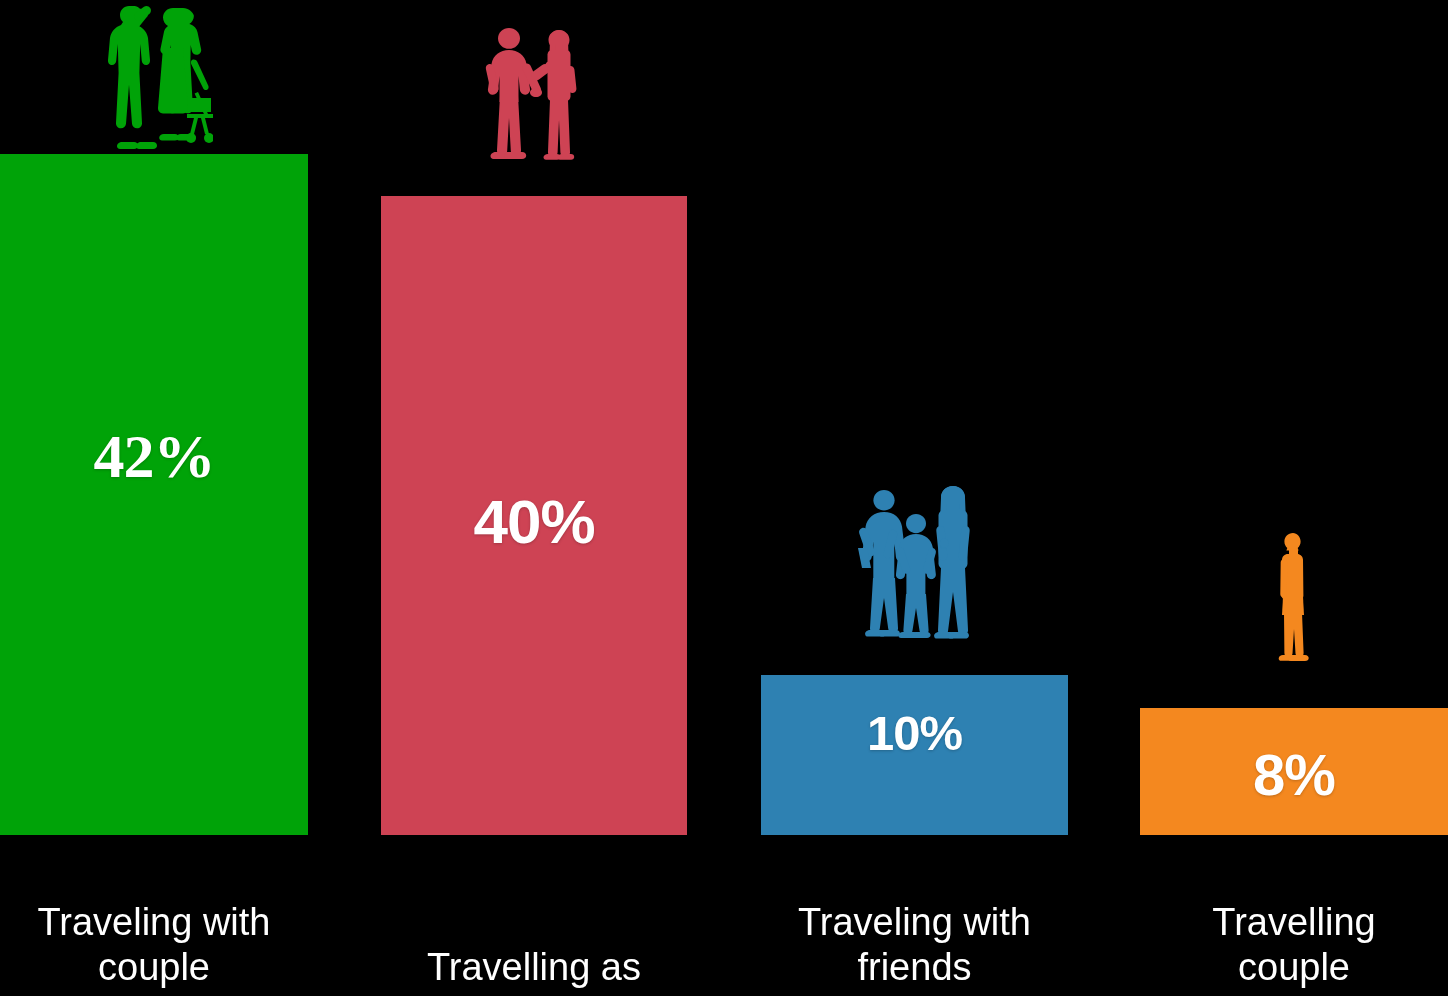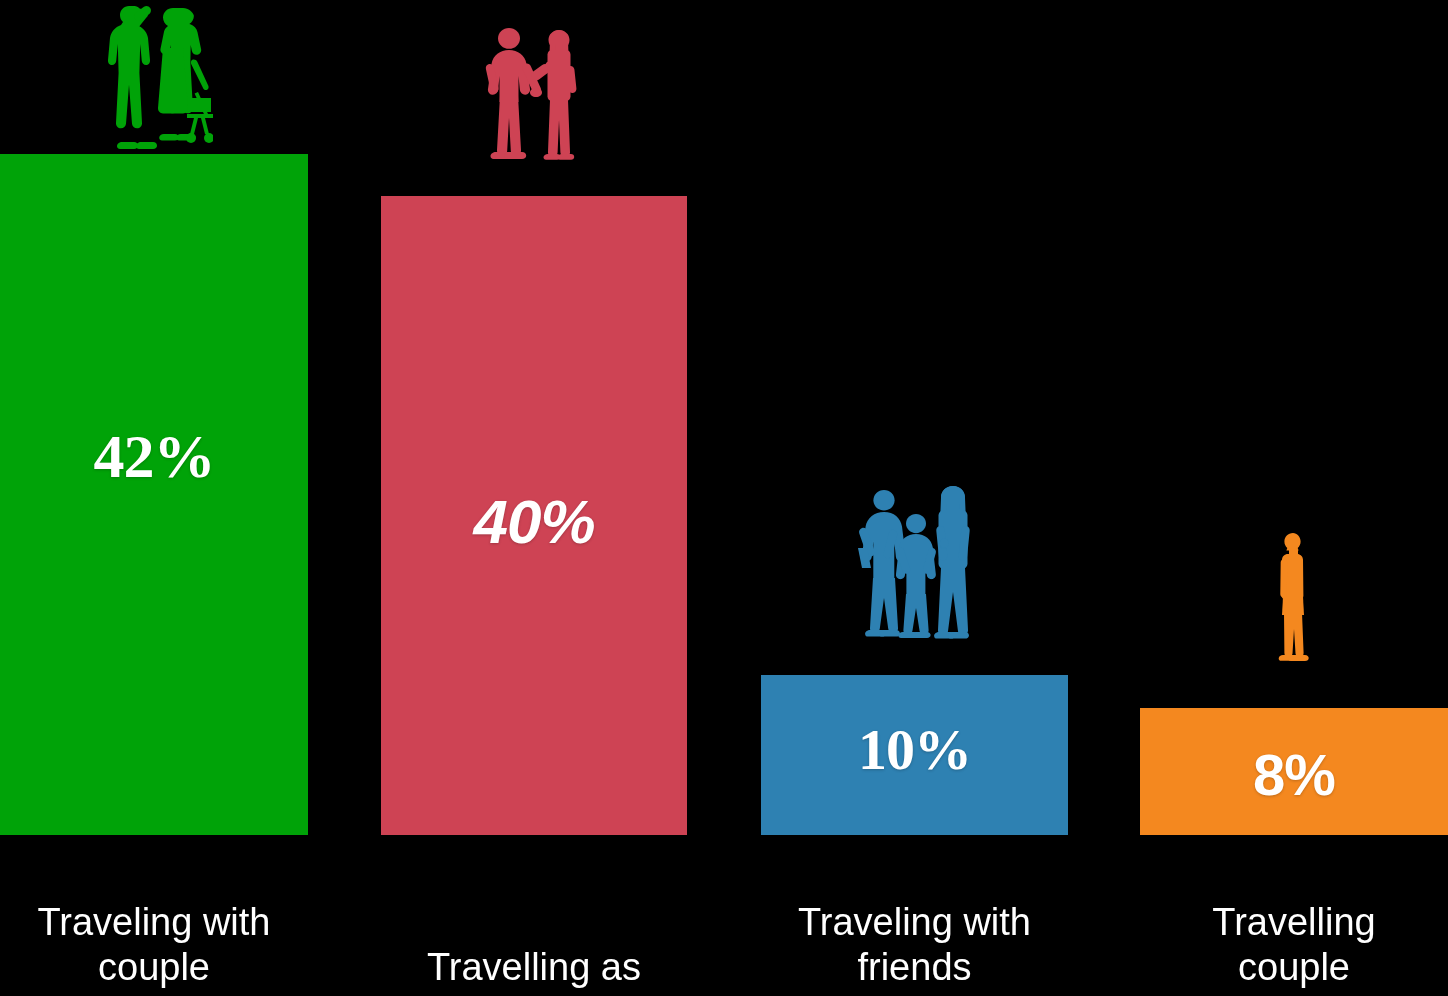--- a/index.html
+++ b/index.html
@@ -79,22 +79,22 @@
   #col-alone   { left: 1140px; width: 308px; }
 
   
   #bar-family  { top: 154px; background: #00a308; font-family: Liberation Serif, serif; }
   #bar-couple  { top: 196px; background: #ce4354; }
   #bar-friends { top: 675px; background: #2e81b2; }
   #bar-alone   { top: 708px; background: #f4881f; }
 
   
   #val-family  { top: 271px; font-size: 62px; }
-  #val-couple  { top: 295px; font-size: 62px; font-style: italic; }
-  #val-friends { top: 46px;  font-size: 58px; font-family: Liberation Serif, serif; }
+  #val-couple  { top: 295px; font-size: 62px; }
+  #val-friends { top: 34px;  font-size: 49px; }
   #val-alone   { top: 38px;  font-size: 58px; }
 
   
   #icon-family  { top: 2px;   height: 152px; }
   #icon-couple  { top: 26px;  height: 138px; }
   #icon-friends { top: 486px; height: 154px; }
   #icon-alone   { top: 531px; height: 137px; }
 
   
   #lab-family  { bottom: 6px; }

